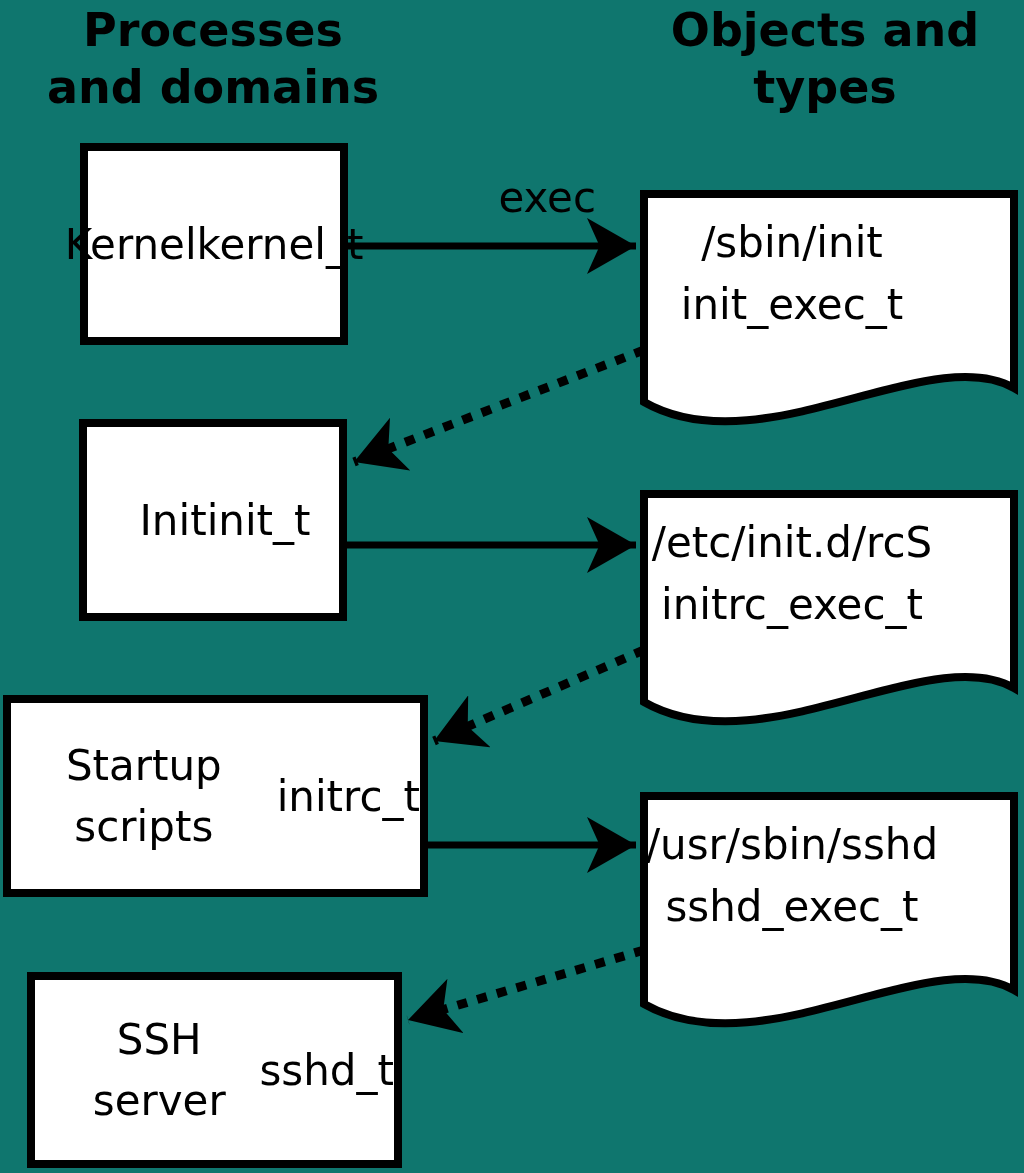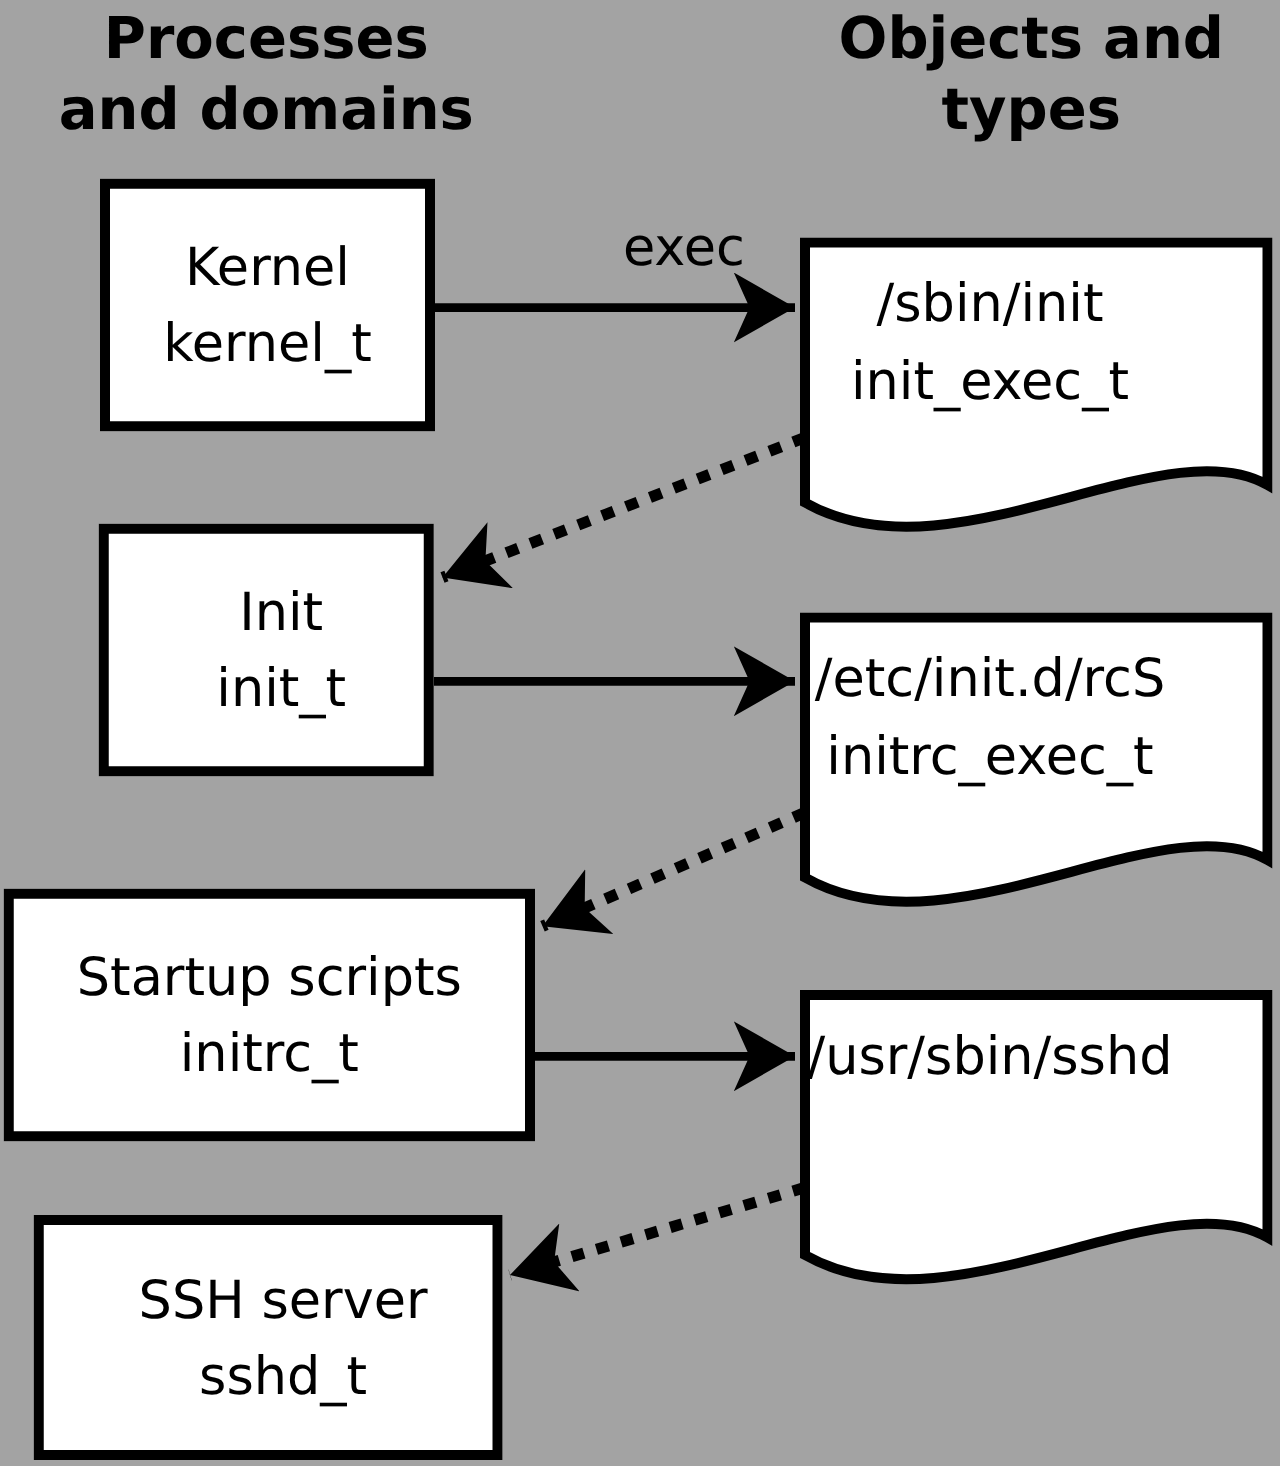--- a/index.html
+++ b/index.html
@@ -4,41 +4,40 @@
 <style>
   html, body {
     margin: 0;
     padding: 0;
     background: #ffffff;
   }
   .canvas {
     position: relative;
     width: 1024px;
     height: 1173px;
-    background: #a3a3a3;
+    background: #0f766e;
     font-family: "DejaVu Sans", "Liberation Sans", sans-serif;
     color: #000000;
     overflow: hidden;
   }
   .col-header {
     position: absolute;
     width: 390px;
     text-align: center;
     font-size: 46px;
     font-weight: bold;
     line-height: 57px;
     white-space: nowrap;
   }
   .process-box {
     position: absolute;
     box-sizing: border-box;
     border: 8px solid #000000;
     background: #ffffff;
     display: flex;
-    flex-direction: column;
     align-items: center;
     justify-content: center;
     text-align: center;
     font-size: 42px;
     line-height: 61px;
     z-index: 2;
   }
   .doc-node {
     position: absolute;
     width: 378px;
@@ -116,21 +115,21 @@
   <div class="process-box" style="left:80px; top:143px; width:268px; height:202px;">
     <div>Kernel</div>
     <div>kernel_t</div>
   </div>
 
   <div class="process-box" style="left:79px; top:419px; width:268px; height:202px;padding-left:24px;">
     <div>Init</div>
     <div>init_t</div>
   </div>
 
-  <div class="process-box" style="left:3px; top:695px; width:425px; height:202px;margin-top:16px;">
+  <div class="process-box" style="left:3px; top:695px; width:425px; height:202px;">
     <div>Startup scripts</div>
     <div>initrc_t</div>
   </div>
 
   <div class="process-box" style="left:27px; top:972px; width:375px; height:196px;padding-left:24px;">
     <div>SSH server</div>
     <div>sshd_t</div>
   </div>
 
   <div class="doc-node" style="left:640px; top:190px;">
@@ -152,16 +151,17 @@
       <div>initrc_exec_t</div>
     </div>
   </div>
 
   <div class="doc-node" style="left:640px; top:792px;">
     <svg class="doc-shape" viewBox="0 0 378 245" xmlns="http://www.w3.org/2000/svg">
       <path d="M4,4 H374 V198 C290,150 120,278 4,212 Z" fill="#ffffff" stroke="#000000" stroke-width="8"></path>
     </svg>
     <div class="doc-text">
       <div>/usr/sbin/sshd</div>
+      <div>sshd_exec_t</div>
     </div>
   </div>
 
 </div>
 
 </body></html>

